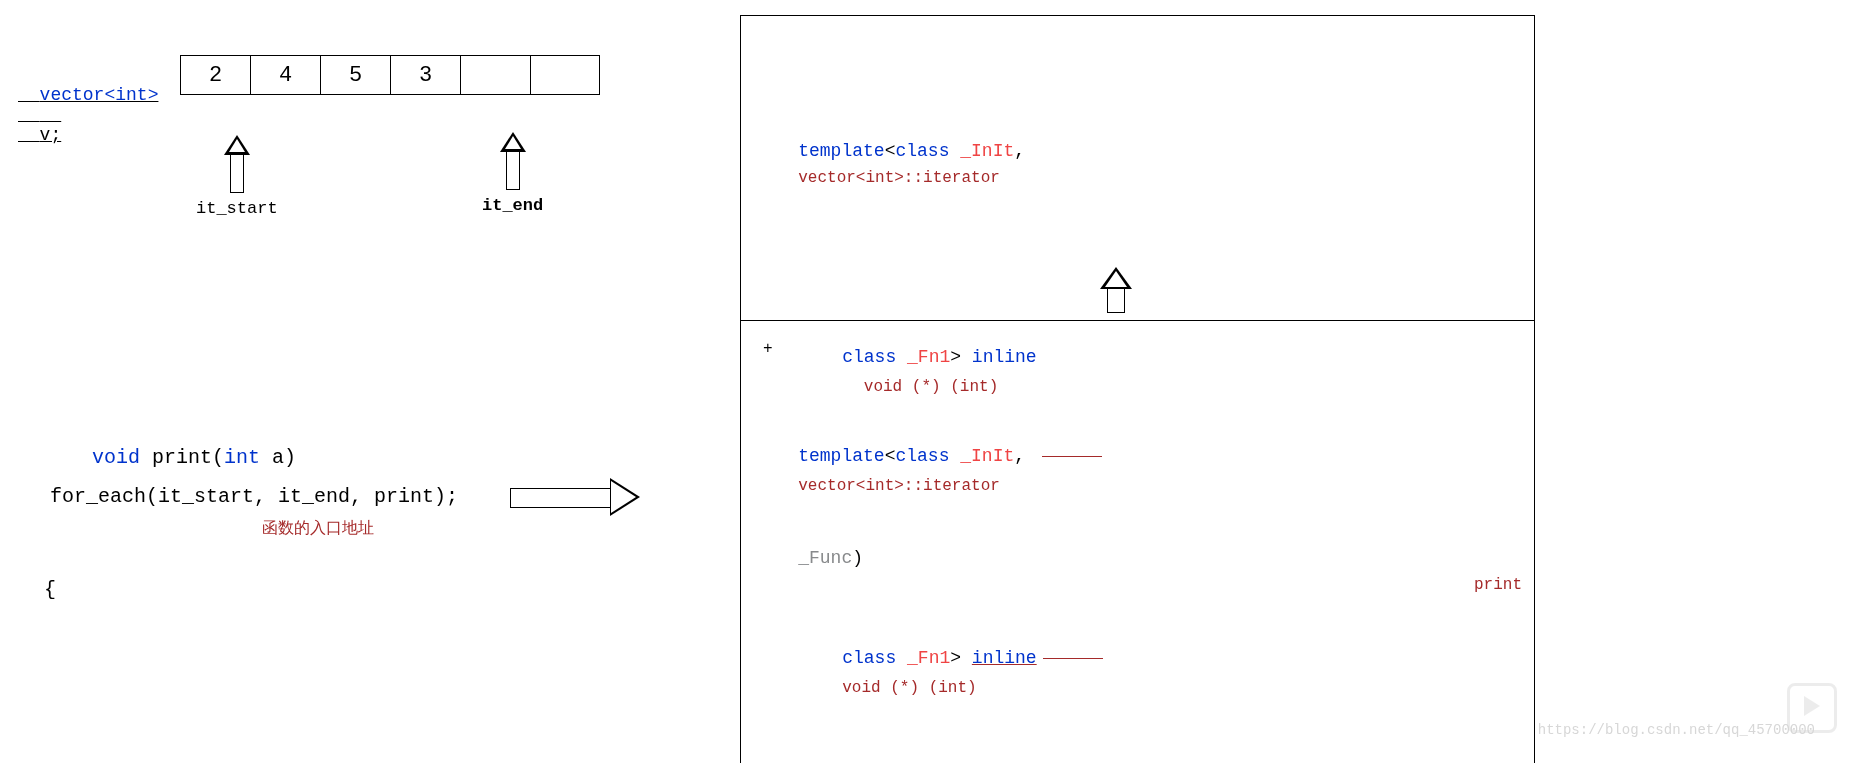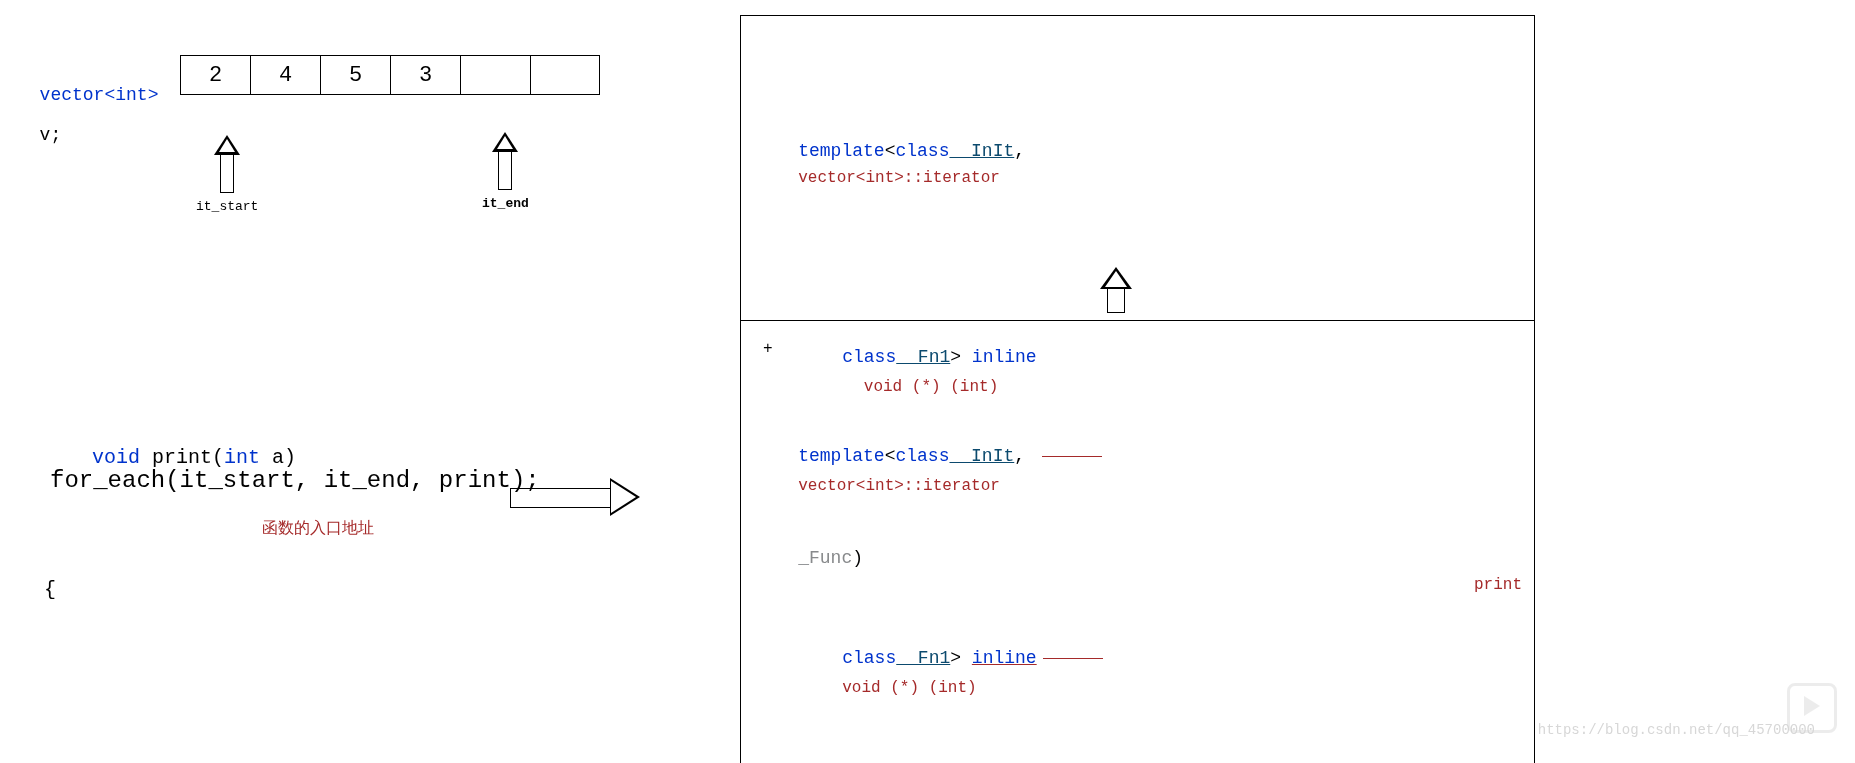--- a/index.html
+++ b/index.html
@@ -1,35 +1,35 @@
 <!DOCTYPE html>
 <html><head>
 <meta charset="utf-8">
 <style>
   html,body{margin:0;padding:0;background:#fff;font-family:Consolas,"Courier New",monospace;font-size:18px;color:#000;}
   .page{position:relative;width:1855px;height:763px;}
   .abs{position:absolute;}
   
   .kw{color:#0033cc;}          
-  .tp{color:#0c4a6e;text-decoration:underline;}          
+  .tp{color:#ef4444;}          
   .gray{color:#888a8c;}          
   .ann{color:#a52a2a;font-size:16px;}
   .sp{white-space:pre;}
   
   .vecwrap{left:180px;top:55px;}
   .vecrow{display:flex;}
   .vcell{width:70px;height:40px;line-height:40px;text-align:center;font-size:22px;box-sizing:border-box;}
   .vcell{border-top:1px solid #000;border-bottom:1px solid #000;border-left:1px solid #000;}
   .vcell:last-child{border-right:1px solid #000;}
   
   .uparrow{position:absolute;display:flex;flex-direction:column;align-items:center;}
   .ua-head{width:0;height:0;border-left:13px solid transparent;border-right:13px solid transparent;border-bottom:20px solid #000;position:relative;}
   .ua-head::after{content:"";position:absolute;left:-8px;top:4px;width:0;height:0;border-left:8px solid transparent;border-right:8px solid transparent;border-bottom:13px solid #fff;}
   .ua-stem{width:12px;height:38px;border-left:1px solid #000;border-right:1px solid #000;border-bottom:1px solid #000;margin-top:-1px;}
-  .uarrtext{font-size:13px;margin-top:6px;}
+  .uarrtext{font-size:17px;margin-top:6px;}
   
   .rarrow{left:510px;top:480px;width:130px;height:34px;}
   .rarrow .ra-body{position:absolute;left:0;top:8px;width:100px;height:18px;border:1px solid #000;border-right:none;}
   .rarrow .ra-head{position:absolute;left:100px;top:-2px;width:0;height:0;border-top:19px solid transparent;border-bottom:19px solid transparent;border-left:30px solid #000;}
   .rarrow .ra-head::after{content:"";position:absolute;left:-29px;top:-16px;width:0;height:0;border-top:16px solid transparent;border-bottom:16px solid transparent;border-left:25px solid #fff;}
   
   .codebox{border:1px solid #000;box-sizing:border-box;position:absolute;padding:6px 12px 10px 14px;line-height:1.6;}
   .box-top{left:740px;top:15px;width:795px;}
   .box-bot{left:740px;top:320px;width:795px;}
   
@@ -44,21 +44,21 @@
   
   .wm{position:absolute;right:40px;bottom:25px;font-size:14px;color:#d7d7d7;}
   .playbtn{position:absolute;right:18px;bottom:30px;width:44px;height:44px;border:3px solid #d7d7d7;border-radius:8px;opacity:0.45;}
   .playbtn::after{content:"";position:absolute;left:14px;top:10px;width:0;height:0;border-top:10px solid transparent;border-bottom:10px solid transparent;border-left:16px solid #d7d7d7;}
   .cursor{position:absolute;left:763px;top:340px;font-size:16px;color:#000;}
 </style>
 </head>
 <body>
 <div class="page">
 
-<div class="abs sp" style="left:18px;top:65px;">
+<div class="abs sp" style="left:18px;top:65px;text-decoration:underline;">
   <span class="kw"><span>vector&lt;int&gt;</span></span>
   <span>  </span>
   <span>v;</span>
 </div>
 
 <div class="abs vecwrap">
   <div class="vecrow" id="vecrow">
         <div class="vcell">2</div>
         <div class="vcell">4</div>
         <div class="vcell">5</div>
@@ -81,21 +81,21 @@
 </div>
 
 <div class="abs sp" style="left:44px;top:342px;line-height:1.65;font-size:20px;">
   <div>
     <span class="kw">void</span><span> print</span>(<span class="kw">int</span><span> a)</span>
   </div>
   <div>{</div>
   
 </div>
 
-<div class="abs sp" style="left:50px;top:467px;font-size:24px;">for_each(it_start, it_end, print);</div>
+<div class="abs sp" style="left:50px;top:485px;font-size:20px;">for_each(it_start, it_end, print);</div>
 <div class="abs ann" style="left:262px;top:518px;">函数的入口地址</div>
 
 <div class="abs rarrow">
   <div class="ra-body"></div>
   <div class="ra-head"></div>
 </div>
 
 <div class="codebox box-top sp">
   
   <div>

